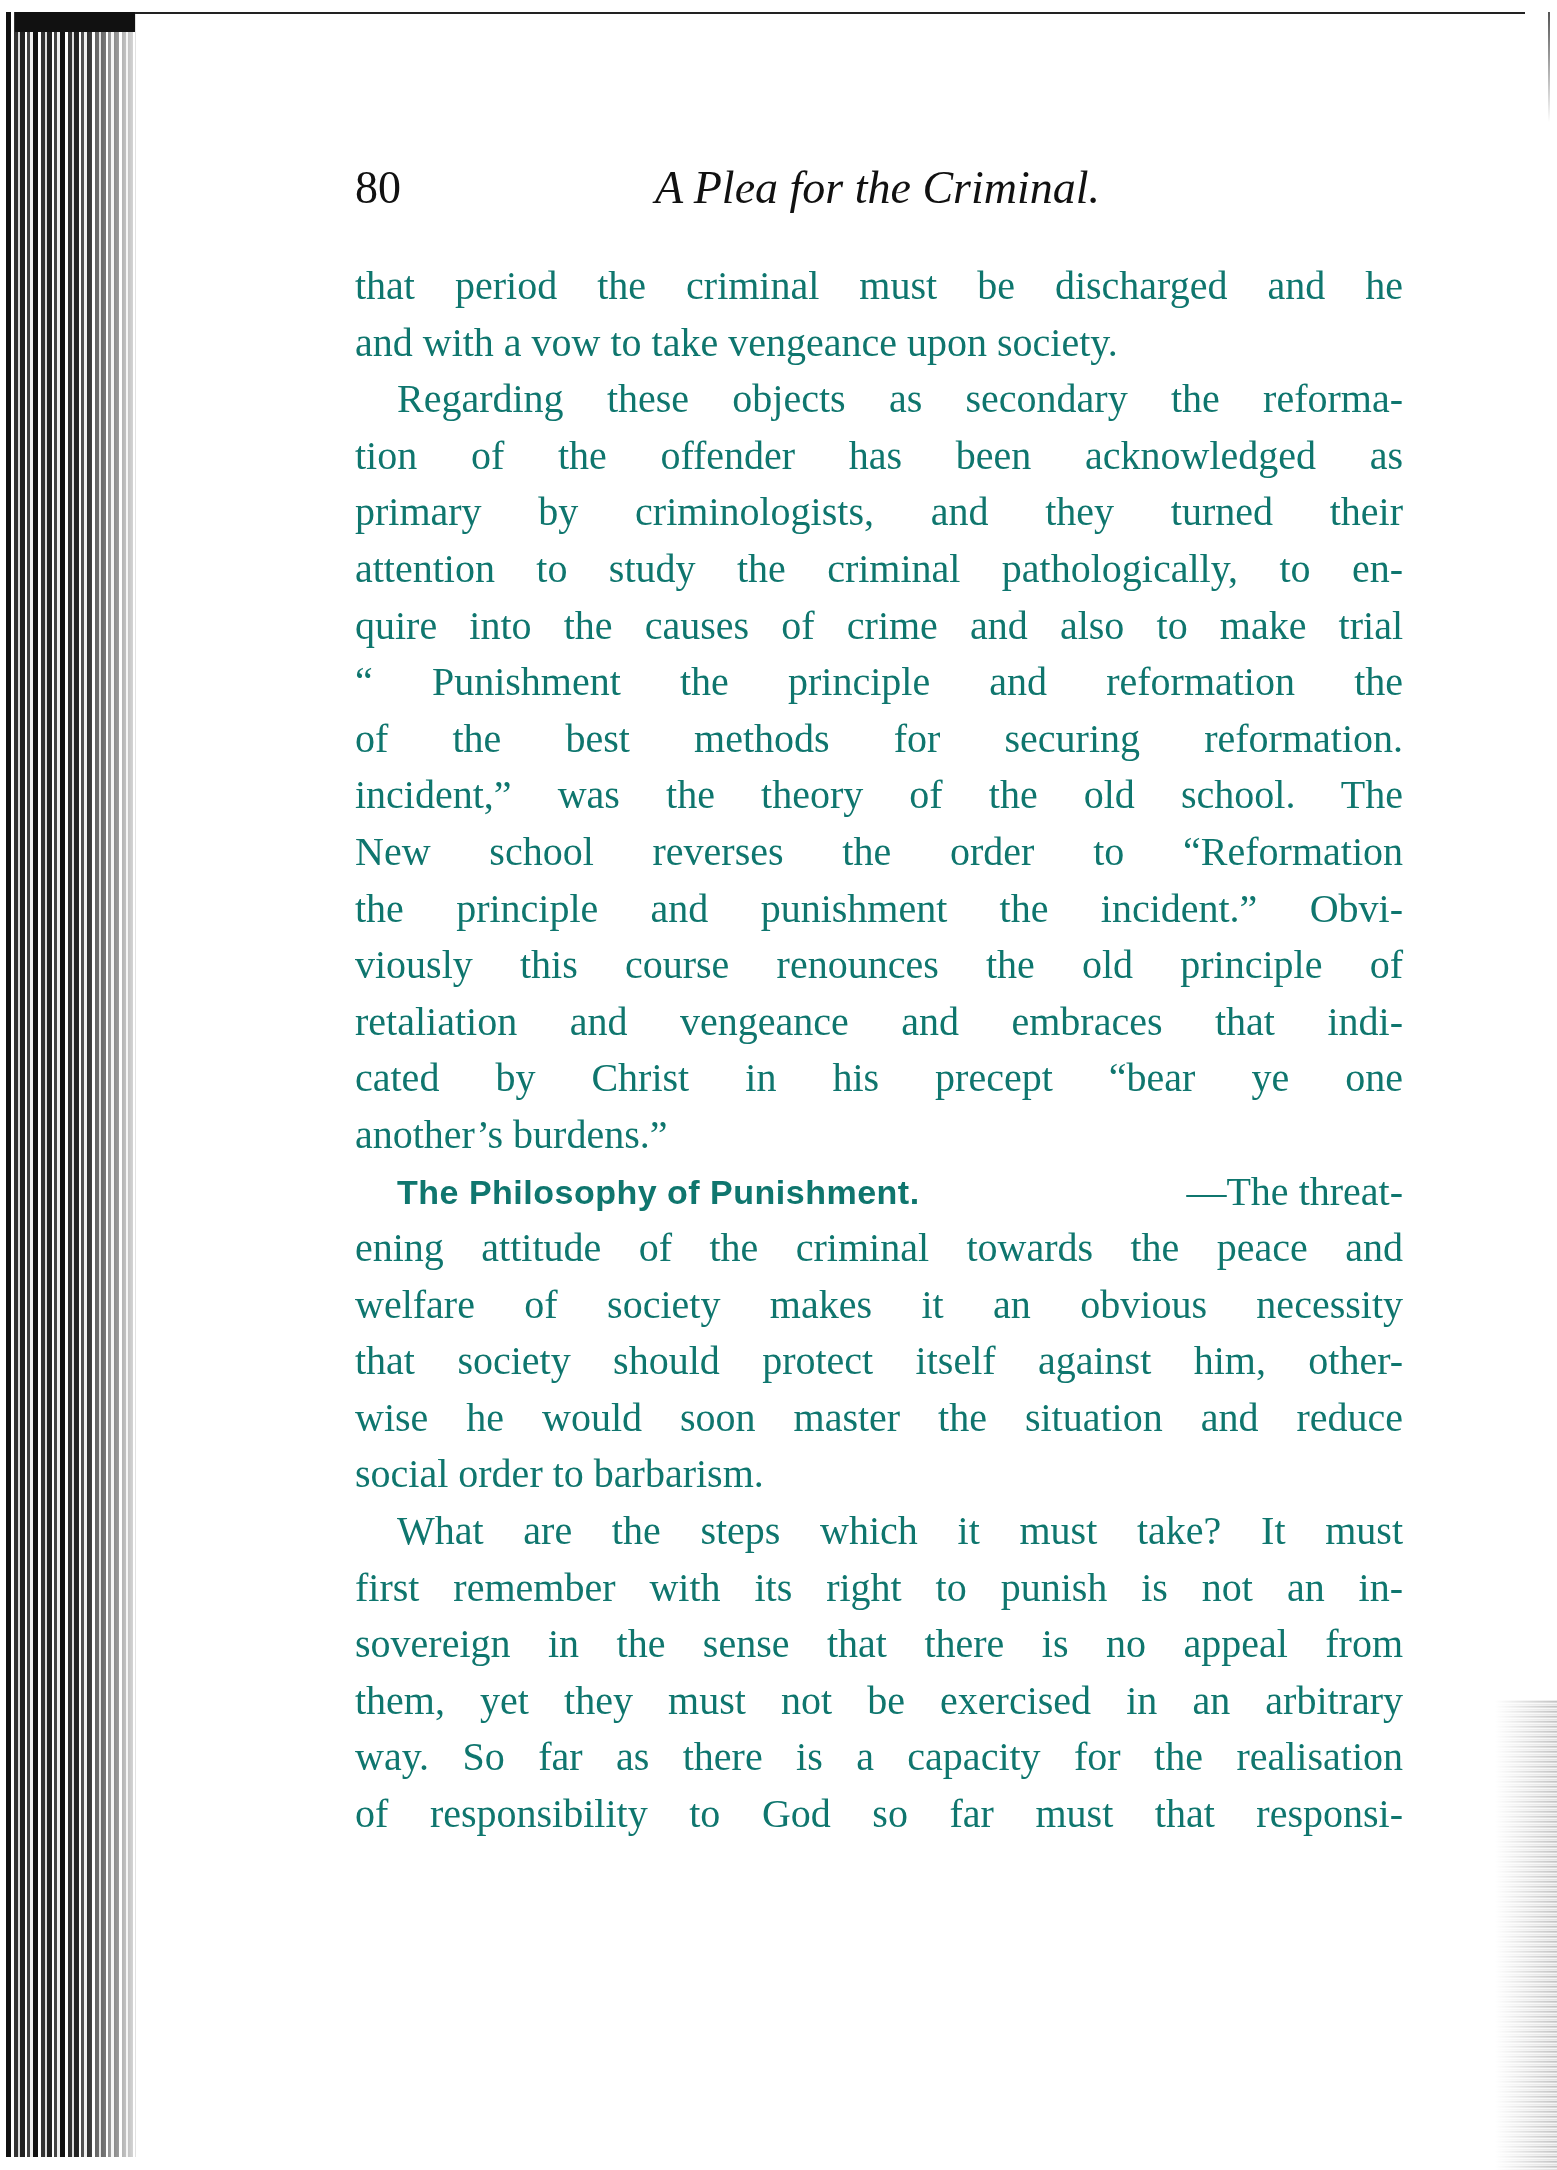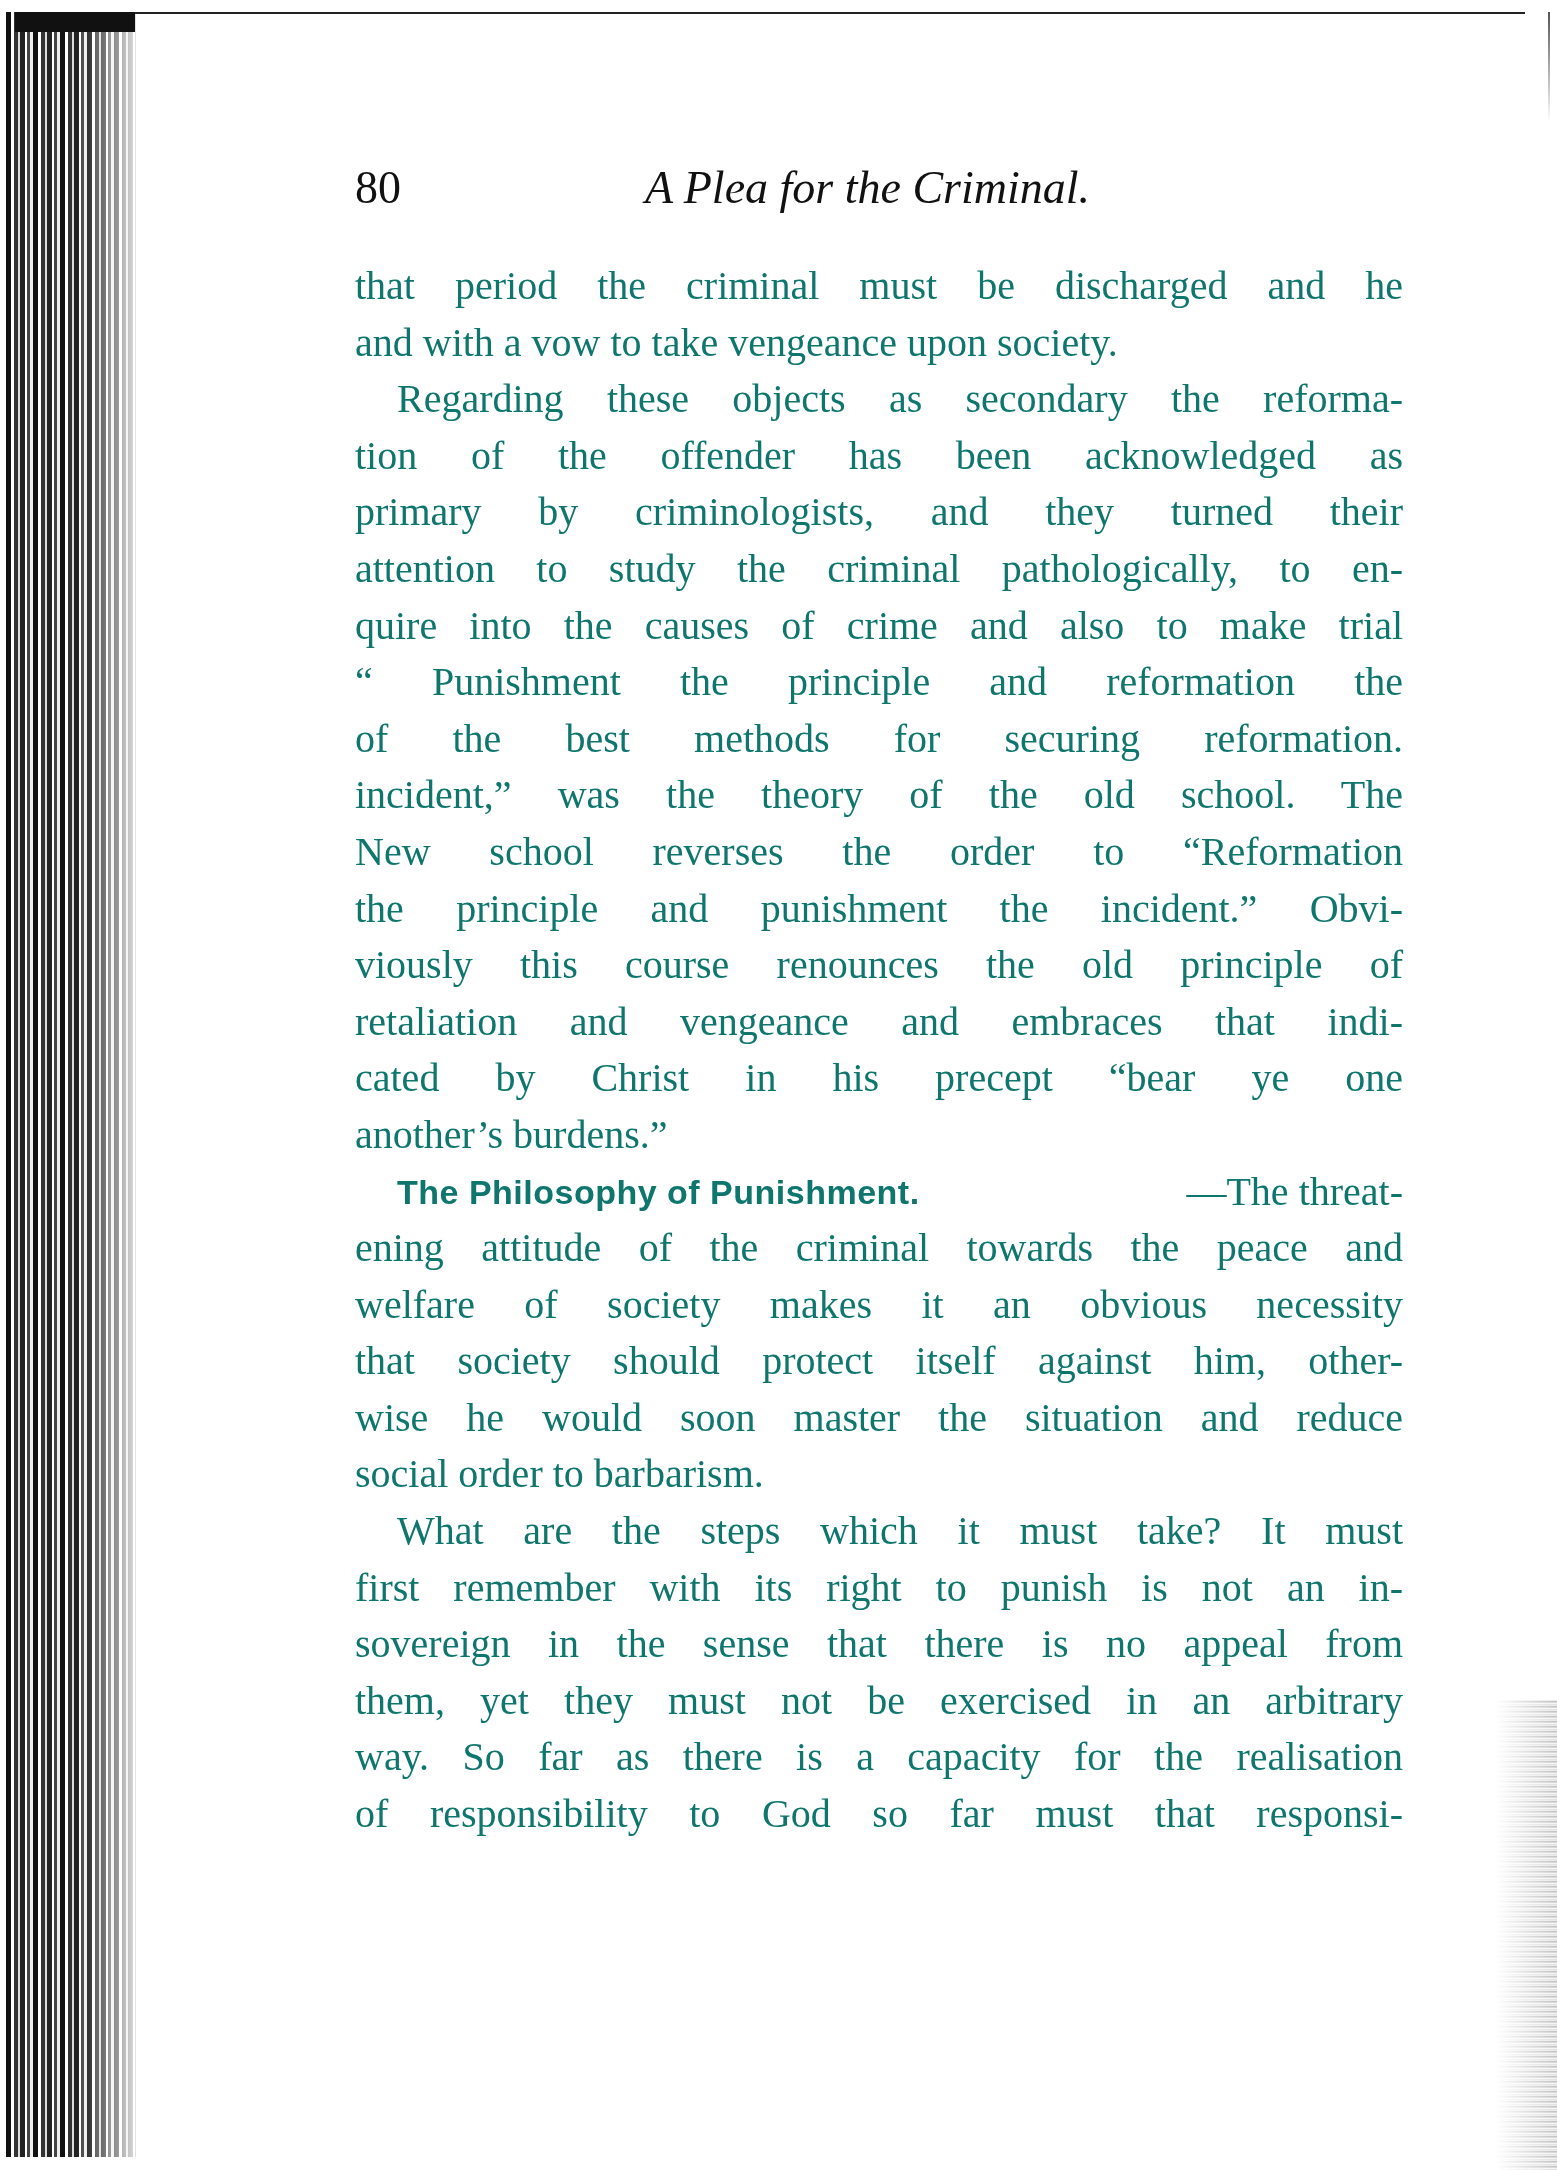--- a/index.html
+++ b/index.html
@@ -14,21 +14,21 @@
             mask-image: linear-gradient(90deg, #000 0%, #000 55%, rgba(0,0,0,0.55) 80%, rgba(0,0,0,0.15) 100%); }
   .book-edge-top { position: absolute; left: 15px; top: 12px; width: 120px; height: 20px; background: #111; }
   .right-edge { position: absolute; left: 1495px; top: 1700px; width: 62px; height: 470px;
     background: repeating-linear-gradient(0deg, #ccc 0px, #fff 2px, #999 3px, #fff 5px);
     -webkit-mask-image: linear-gradient(90deg, rgba(0,0,0,0) 0%, rgba(0,0,0,0.8) 100%);
             mask-image: linear-gradient(90deg, rgba(0,0,0,0) 0%, rgba(0,0,0,0.8) 100%); }
 
   .running-head { position: absolute; left: 355px; top: 148px; width: 1050px; height: 60px;
     font-family: "Liberation Serif", "DejaVu Serif", serif; font-size: 46px; color: #111; margin-top: 13px; }
   .page-number { position: absolute; left: 0; top: 0; }
-  .running-title { position: absolute; left: 290px; top: 0; font-style: italic; text-align: center; }
+  .running-title { position: absolute; left: 300px; top: 0; font-style: italic; text-align: center; }
 
   .text-block { position: absolute; left: 355px; top: 258px; width: 1048px;
     font-family: "Liberation Serif", "DejaVu Serif", serif; font-size: 40px; color: #0f766e; }
   .line { height: 56.6px; line-height: 56.6px; white-space: nowrap; text-align: justify; text-align-last: justify; }
   .line.last { text-align-last: left; }
   .line.indent { padding-left: 42px; }
   .heading-run { font-family: "Liberation Sans", "DejaVu Sans", sans-serif; font-weight: bold; font-size: 34px; letter-spacing: 0.5px; }
 </style>
 </head>
 <body>

